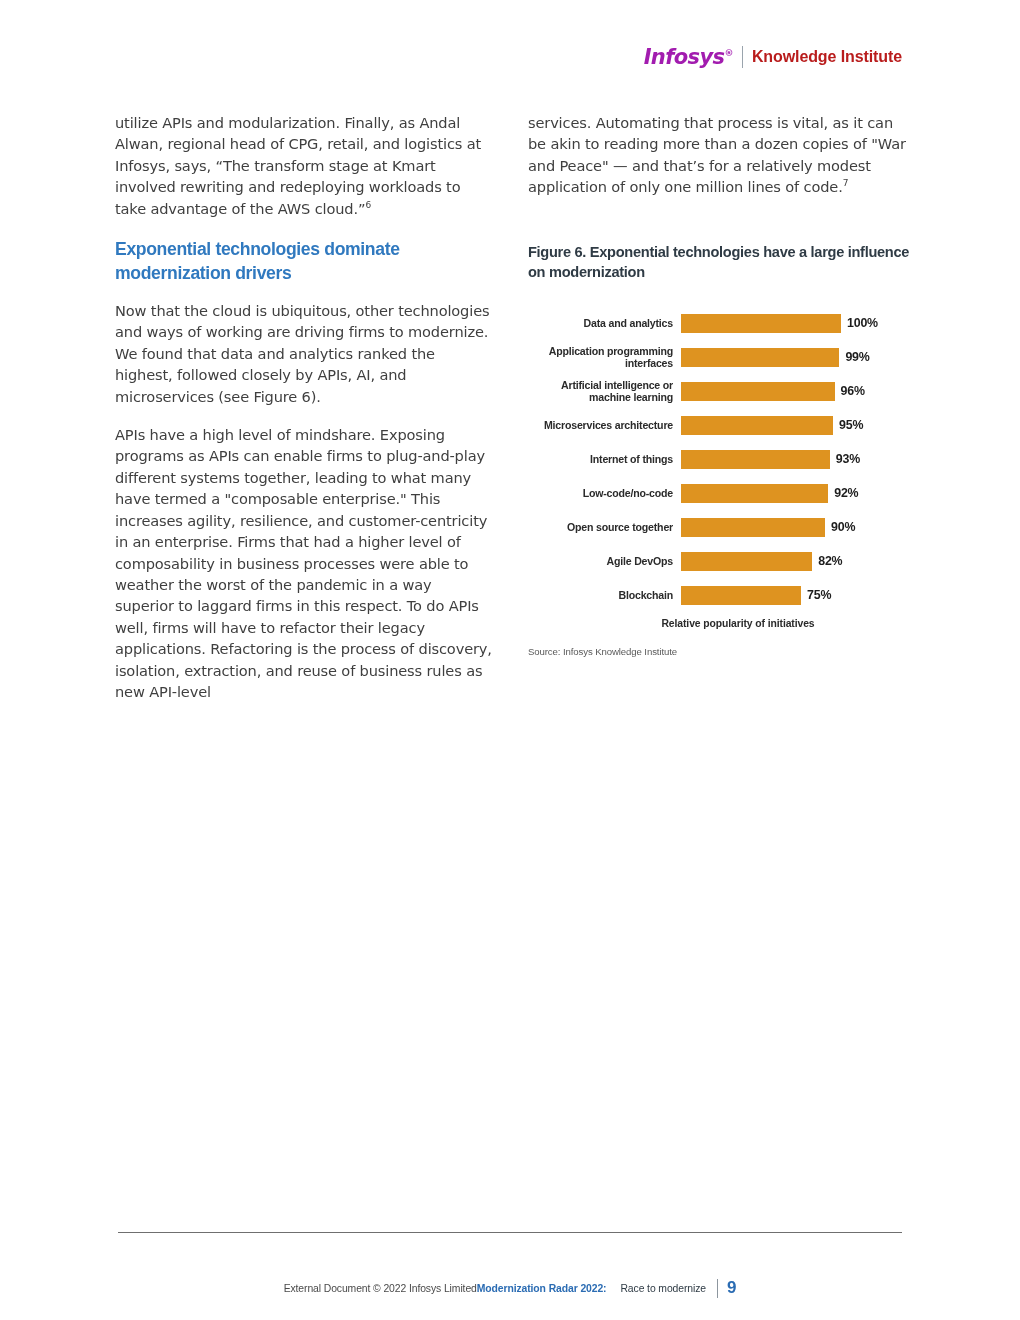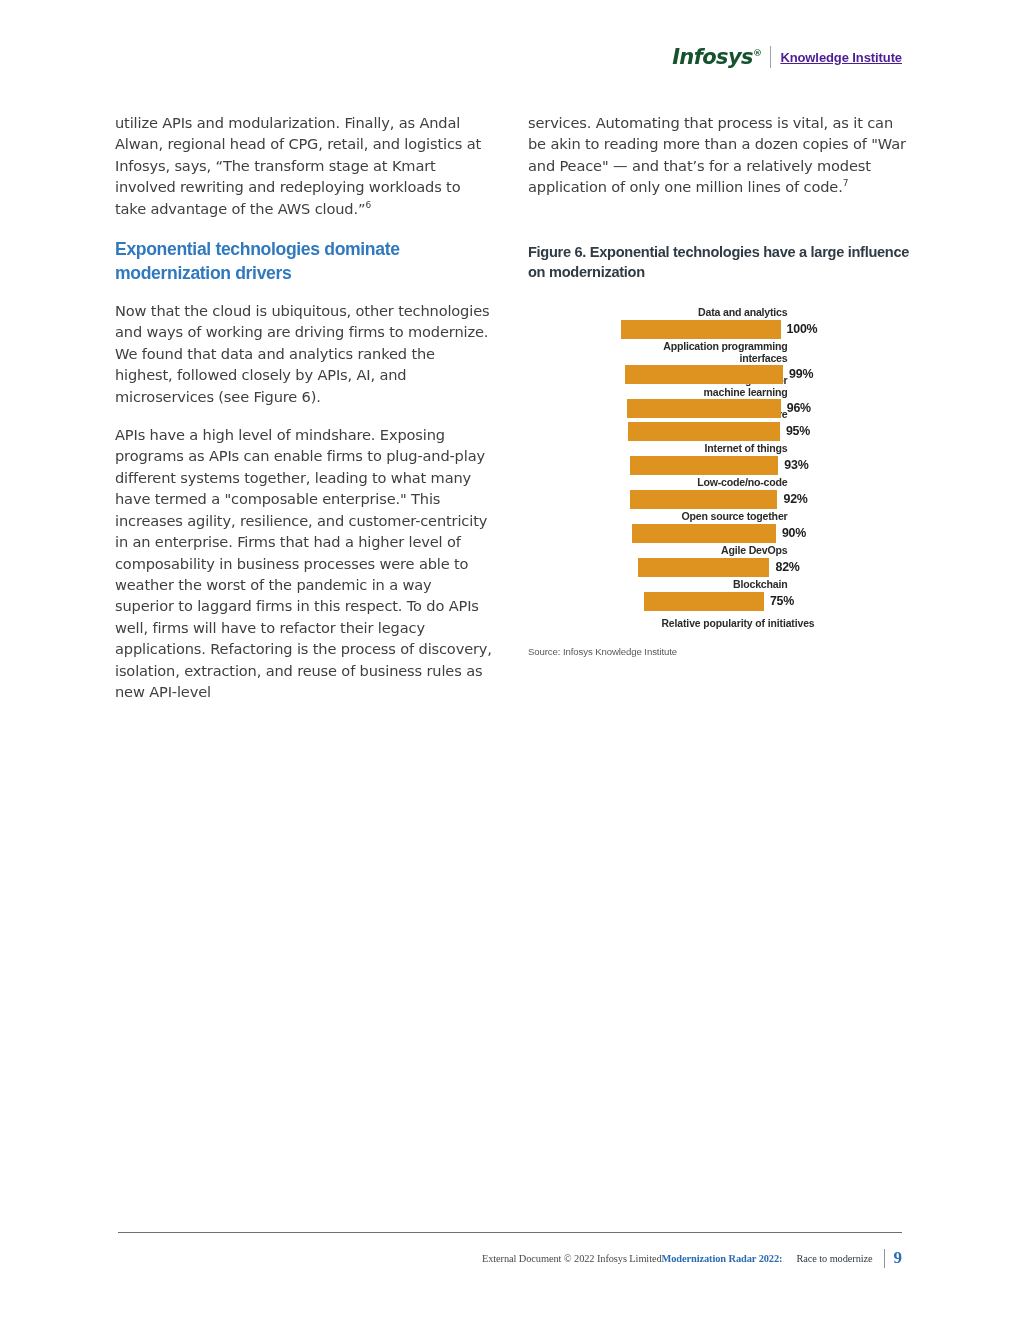--- a/index.html
+++ b/index.html
@@ -25,43 +25,42 @@
     display: flex;
     align-items: center;
     height: 34px;
   }
   .logo-infosys {
     font-family: "DejaVu Sans", sans-serif;
     font-size: 21px;
     font-weight: bold;
     font-style: italic;
     letter-spacing: -0.6px;
-    color: #14532d;
+    color: #a21caf;
     line-height: 1;
     position: relative;
     padding-right: 5px;
   }
   .logo-infosys sup {
     font-size: 9px;
     font-style: normal;
     vertical-align: super;
   }
   .logo-divider {
     width: 1px;
     height: 22px;
     background: #9aa4ad;
     margin: 0 9px 0 4px;
   }
   .logo-ki {
-    font-size: 13px;
-    font-weight: bold;
-    color: #4c1d95;
+    font-size: 16px;
+    font-weight: bold;
+    color: #b91c1c;
     letter-spacing: -0.1px;
     white-space: nowrap;
-    text-decoration: underline;
   }
 
   
   .col {
     position: absolute;
     top: 112px;
     width: 378px;
   }
   .col-left  { left: 115px; }
   .col-right { left: 528px; }
@@ -108,21 +107,20 @@
   }
 
   .chart {
     position: relative;
     width: 382px;
   }
   .chart-row {
     display: flex;
     align-items: center;
     height: 34px;
-    flex-direction: column;
   }
   .chart-label {
     width: 145px;
     text-align: right;
     padding-right: 8px;
     font-size: 10.6px;
     line-height: 12.4px;
     font-weight: bold;
     color: #2b2b2b;
     letter-spacing: -0.2px;
@@ -170,26 +168,25 @@
     left: 118px;
     right: 118px;
     top: 1232px;
     height: 1px;
     background: #6f6f6f;
   }
   .footer {
     position: absolute;
     left: 118px;
     right: 118px;
-    top: 1248px;
-    display: flex;
-    justify-content: flex-end;
+    top: 1278px;
+    display: flex;
+    justify-content: center;
     align-items: center;
     font-size: 10.4px;
-    font-family: Liberation Serif, serif;
   }
   .footer-left {
     color: #4a4a4a;
     letter-spacing: -0.1px;
   }
   .footer-right {
     display: flex;
     align-items: center;
     letter-spacing: -0.1px;
   }

